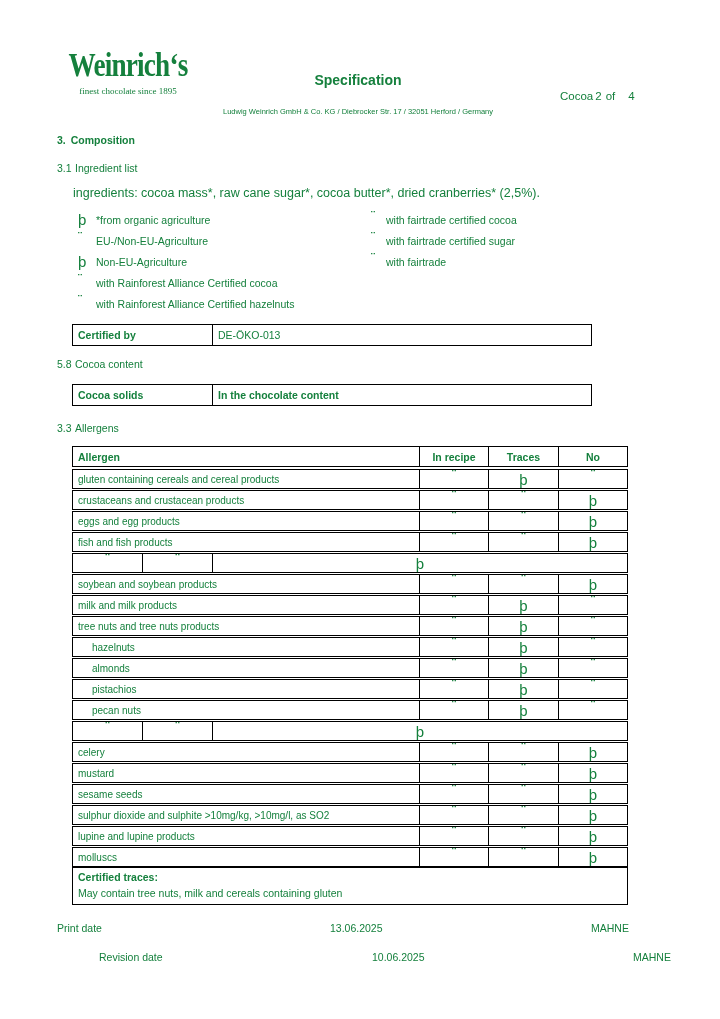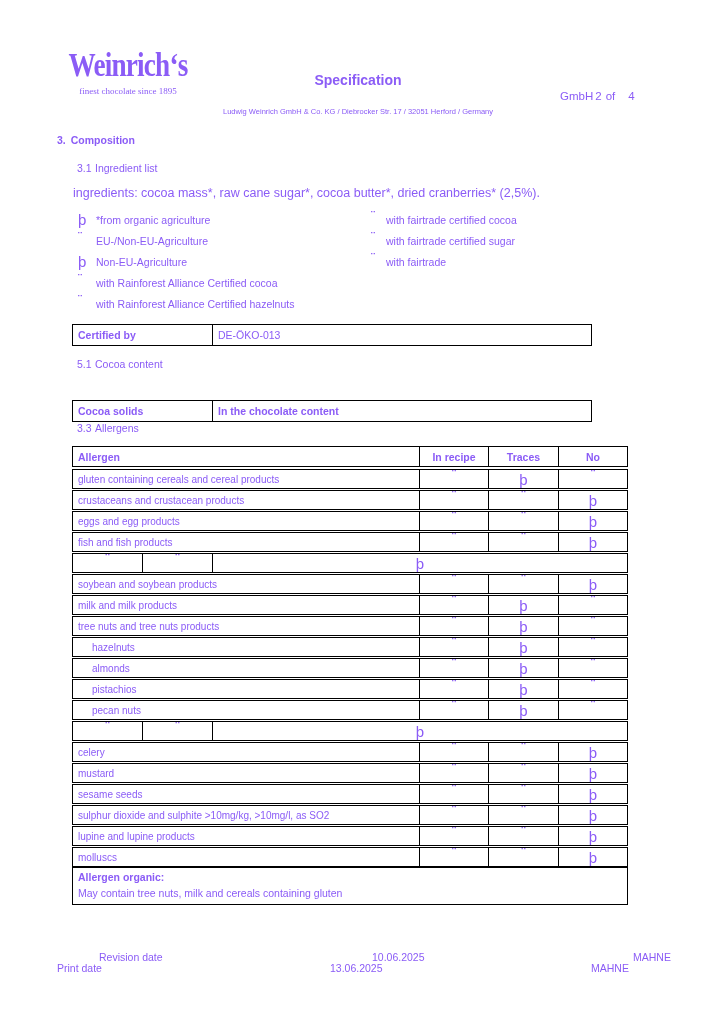--- a/index.html
+++ b/index.html
@@ -1,18 +1,18 @@
 <!DOCTYPE html>
 <html><head>
 <meta charset="utf-8">
 <style>
   html,body { margin:0; padding:0; background:#fff; }
   .page {
     position:relative; width:720px; height:1019px; background:#ffffff;
-    font-family:"Liberation Sans","DejaVu Sans",sans-serif; color:#8b5cf6;
+    font-family:"Liberation Sans","DejaVu Sans",sans-serif; color:#15803d;
     overflow:hidden;
   }
   
   .logo { position:absolute; left:53px; top:48px; width:150px; text-align:center; }
   .logo-name {
     font-family:"Liberation Serif","DejaVu Serif",serif; font-weight:700;
     font-size:34px; line-height:1; letter-spacing:-1px; white-space:nowrap;
     transform:scaleX(.8); transform-origin:center;
   }
   .logo-tagline {
@@ -23,21 +23,21 @@
     font-weight:bold; font-size:14px; }
   .doc-address { position:absolute; left:0; top:107px; width:716px; text-align:center;
     font-size:7.5px; }
   .page-indicator { position:absolute; left:560px; top:90px; font-size:11.5px; }
   .pi-num { margin-left:2px; } .pi-of { margin-left:4px; } .pi-total { margin-left:13px; }
 
   
   .heading { position:absolute; font-size:10.5px; font-weight:bold; }
   .heading .num { margin-right:5px; }
   .subheading { position:absolute; font-size:10.5px; }
-  .subheading .num { display:inline-block; width:18px;margin-left:20px; }
+  .subheading .num { display:inline-block; width:18px; }
   #h-comp { left:57px; top:134px; }
   #h-31 { left:57px; top:162px; }
   #h-32 { left:57px; top:358px; }
   #h-33 { left:57px; top:422px; }
 
   .ingredients { position:absolute; left:73px; top:186px; font-size:12.5px; }
 
   
   .options { position:absolute; font-size:10.5px; }
   .options-left  { left:78px;  top:209px; }
@@ -46,21 +46,21 @@
   .options-left .sym  { width:18px; }
   .options-right .sym { width:15px; }
   .sym { display:inline-block; line-height:1; }
   .sym.thorn { font-size:15px; }
   .sym.dots  { font-size:12px; font-weight:bold; position:relative; top:-4px; }
 
   
   .kv-table { position:absolute; left:72px; width:520px; height:22px; display:flex;
     border:1.5px solid #000; box-sizing:border-box; font-size:10.5px; }
   #certified-table { top:324px; }
-  #cocoa-table { top:400px; }
+  #cocoa-table { top:384px; }
   .kv-cell { box-sizing:border-box; padding:0 5px; display:flex; align-items:center;
     white-space:nowrap; overflow:hidden; }
   .kv-cell.bold { font-weight:bold; }
   .kv-cell + .kv-cell { border-left:1.5px solid #000; }
   .kv-w1 { width:139px; } .kv-w2 { width:222px; } .kv-flex { flex:1; }
 
   
   .allergen-table { position:absolute; left:72px; top:446px; width:556px; font-size:10px; }
   .trow { display:flex; border:1px solid #000; height:20px; margin-bottom:1px;
     box-sizing:border-box; background:#fff; }
@@ -77,38 +77,38 @@
   .tcell.dots  { font-size:12px; font-weight:bold; }
   .tcell.dots span { position:relative; top:-4px; }
 
   .traces-box { position:absolute; left:72px; top:867px; width:556px; height:38px;
     border:1.5px solid #000; box-sizing:border-box; font-size:10.5px; padding:3px 5px; }
   .traces-title { font-weight:bold; }
   .traces-text { margin-top:4px; }
 
   
   .footer-row { position:absolute; left:0; width:720px; height:14px; font-size:10.5px; }
-  #footer-row-0 { top:951px;margin-left:42px; } #footer-row-1 { top:962px; }
+  #footer-row-0 { top:951px;margin-left:42px; } #footer-row-1 { top:922px; }
   .f-label  { position:absolute; left:57px; }
   .f-value  { position:absolute; left:330px; }
   .f-author { position:absolute; left:591px;text-align:right; }
 </style>
 </head>
 <body>
 
 <div class="page">
 
   <div class="logo">
     <div class="logo-name">Weinrich‘s</div>
     <div class="logo-tagline">finest chocolate since 1895</div>
   </div>
   <div class="doc-title">Specification</div>
   <div class="doc-address">Ludwig Weinrich GmbH &amp; Co. KG / Diebrocker Str. 17 / 32051 Herford / Germany</div>
   <div class="page-indicator">
-    <span>GmbH</span><span class="pi-num">2</span><span class="pi-of">of</span><span class="pi-total">4</span>
+    <span>Cocoa</span><span class="pi-num">2</span><span class="pi-of">of</span><span class="pi-total">4</span>
   </div>
 
   <div class="heading" id="h-comp">
     <span class="num">3.</span><span>Composition</span>
   </div>
 
   <div class="subheading" id="h-31">
     <span class="num">3.1</span><span>Ingredient list</span>
   </div>
   <div class="ingredients">ingredients: cocoa mass*, raw cane sugar*, cocoa butter*, dried cranberries* (2,5%).</div>
@@ -149,21 +149,21 @@
         <span class="opt-label">with fairtrade</span>
       </div>
     </div>
 
   <div class="kv-table" id="certified-table">
     <div class="kv-cell bold kv-w1">Certified by</div>
     <div class="kv-cell kv-flex">DE-ÖKO-013</div>
   </div>
 
   <div class="subheading" id="h-32">
-    <span class="num">5.1</span><span>Cocoa content</span>
+    <span class="num">5.8</span><span>Cocoa content</span>
   </div>
   <div class="kv-table" id="cocoa-table">
     <div class="kv-cell bold kv-w1">Cocoa solids</div>
     <div class="kv-cell bold kv-flex">In the chocolate content</div>
   </div>
 
   <div class="subheading" id="h-33">
     <span class="num">3.3</span><span>Allergens</span>
   </div>
 
@@ -398,21 +398,21 @@
             <span>¨</span>
           </div>
           <div class="tcell c-no center thorn">
             <span>þ</span>
           </div>
         </div>
       </div>
   </div>
 
   <div class="traces-box">
-    <div class="traces-title">Allergen organic:</div>
+    <div class="traces-title">Certified traces:</div>
     <div class="traces-text">May contain tree nuts, milk and cereals containing gluten</div>
   </div>
 
   <div class="footer-row" id="footer-row-0">
     <span class="f-label">Revision date</span>
     <span class="f-value">10.06.2025</span>
     <span class="f-author">MAHNE</span>
   </div>
   <div class="footer-row" id="footer-row-1">
     <span class="f-label">Print date</span>

